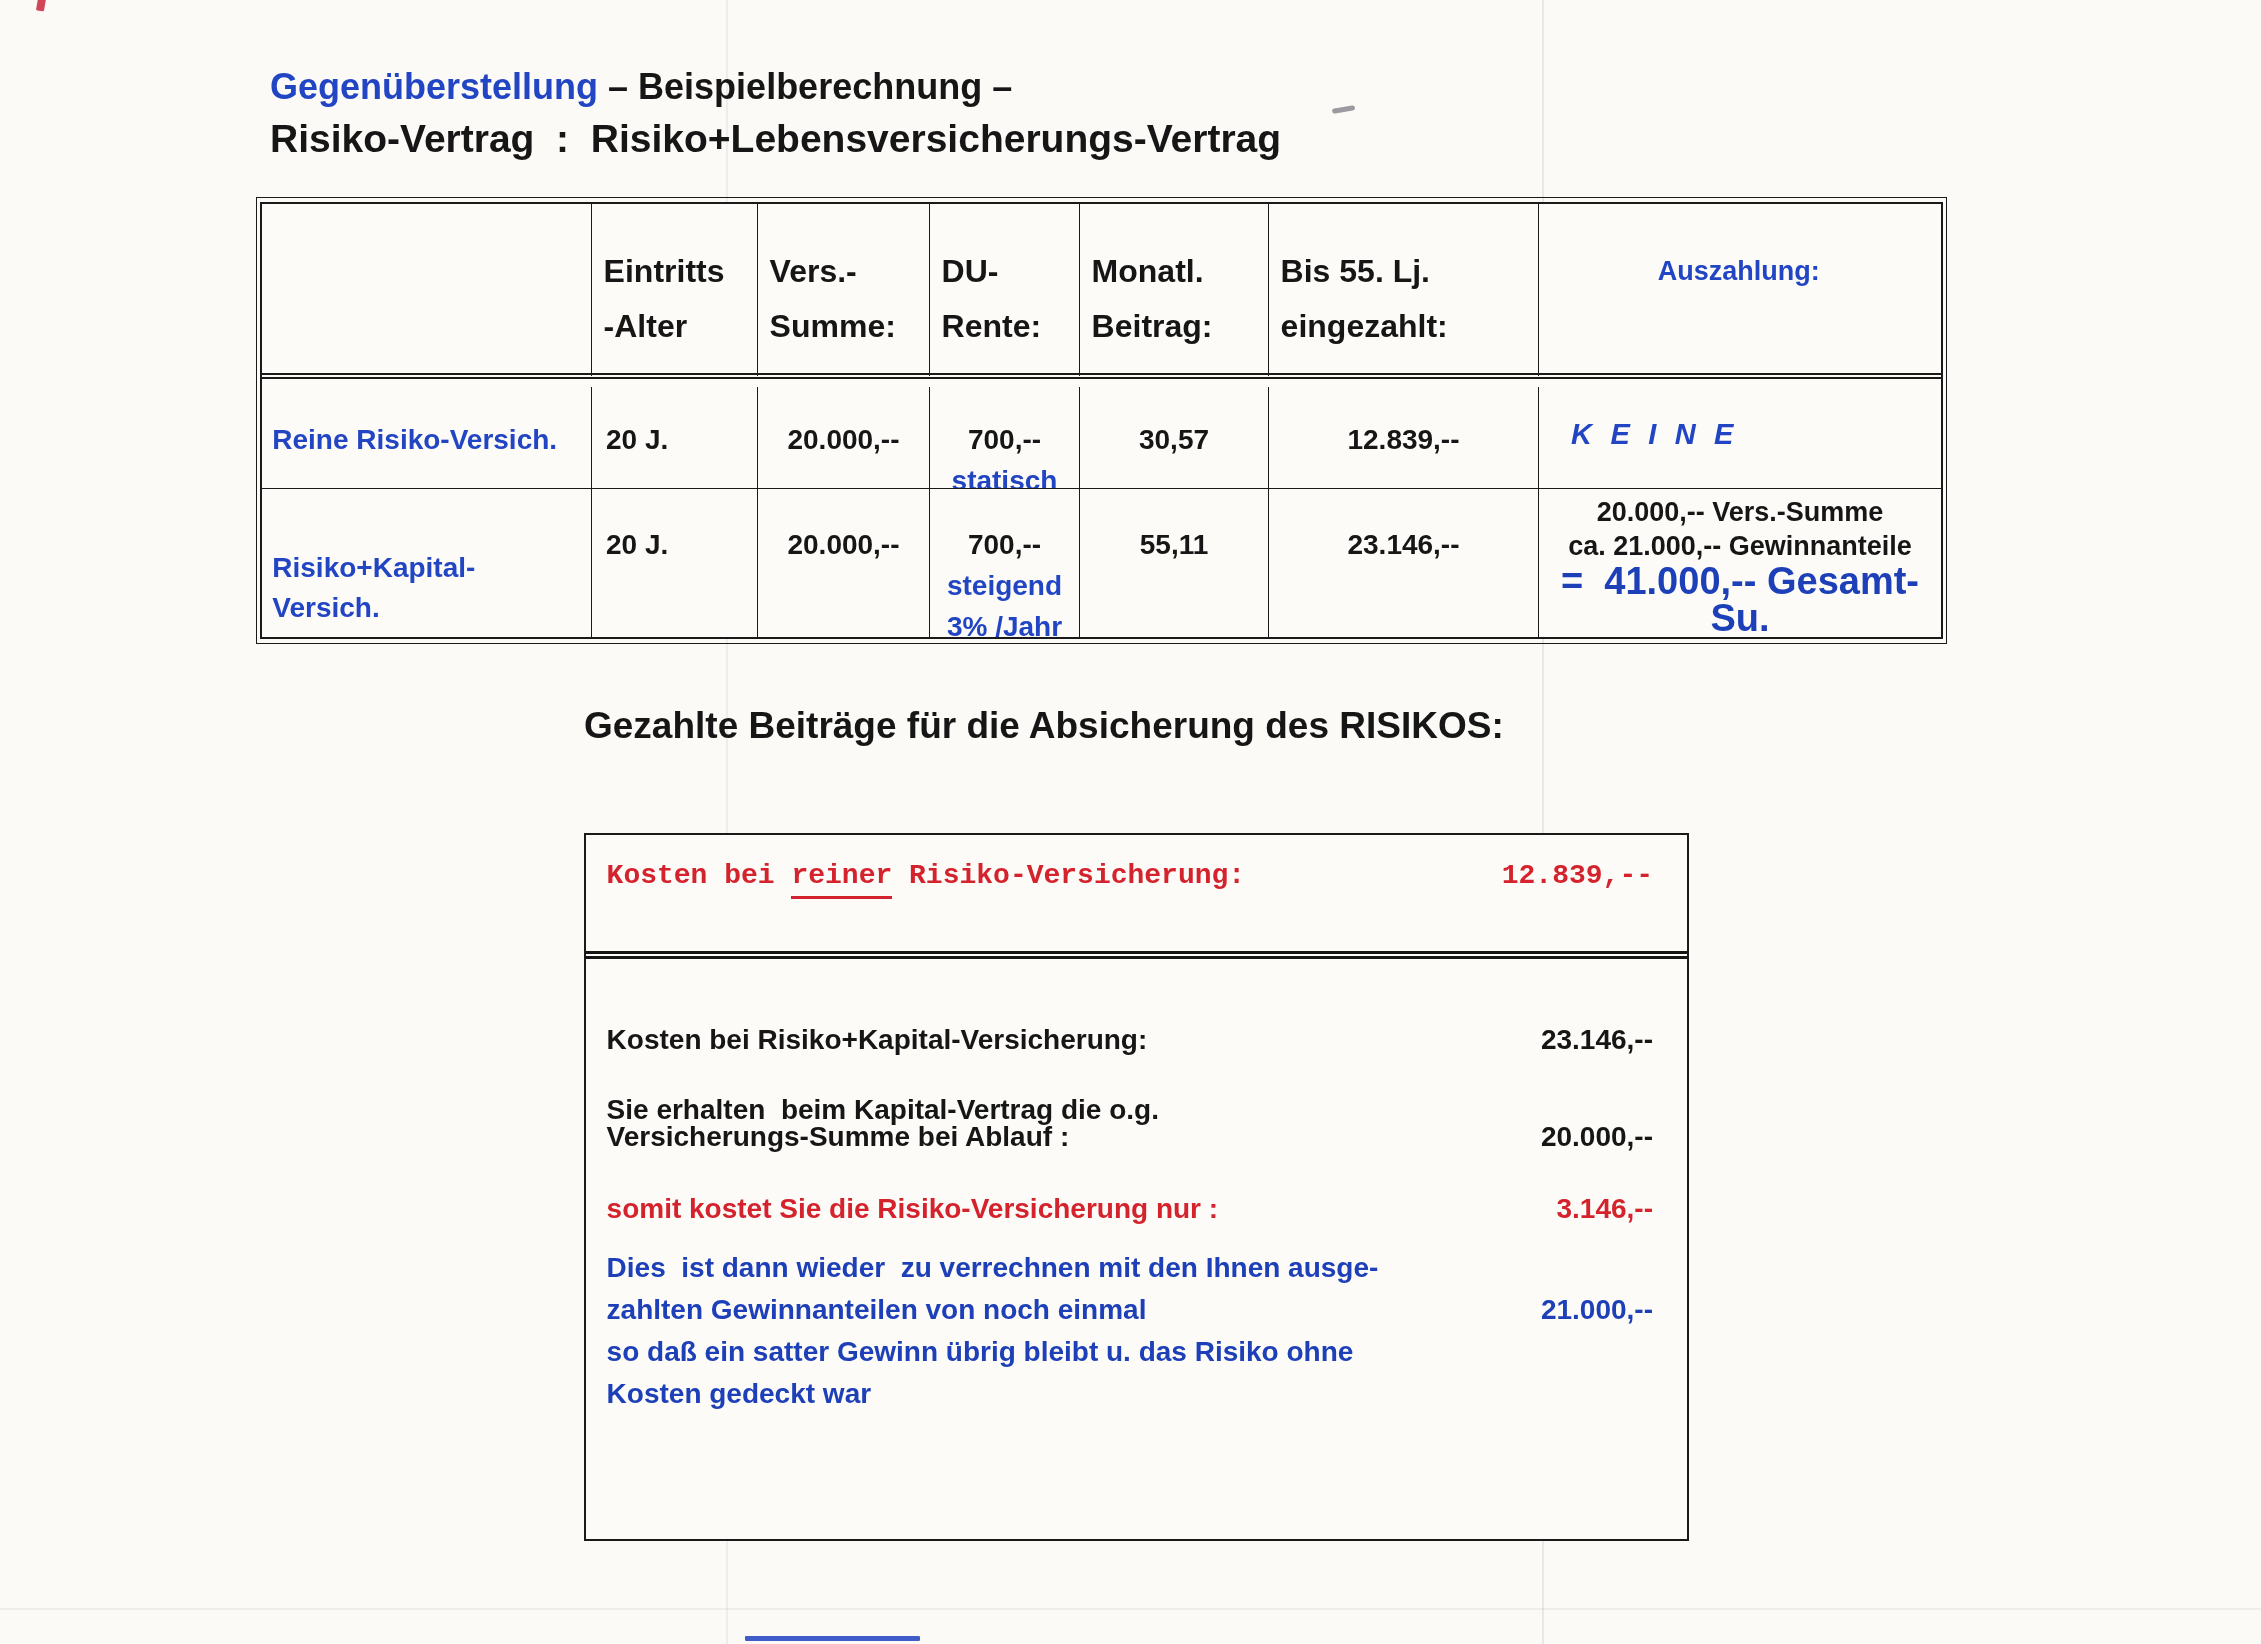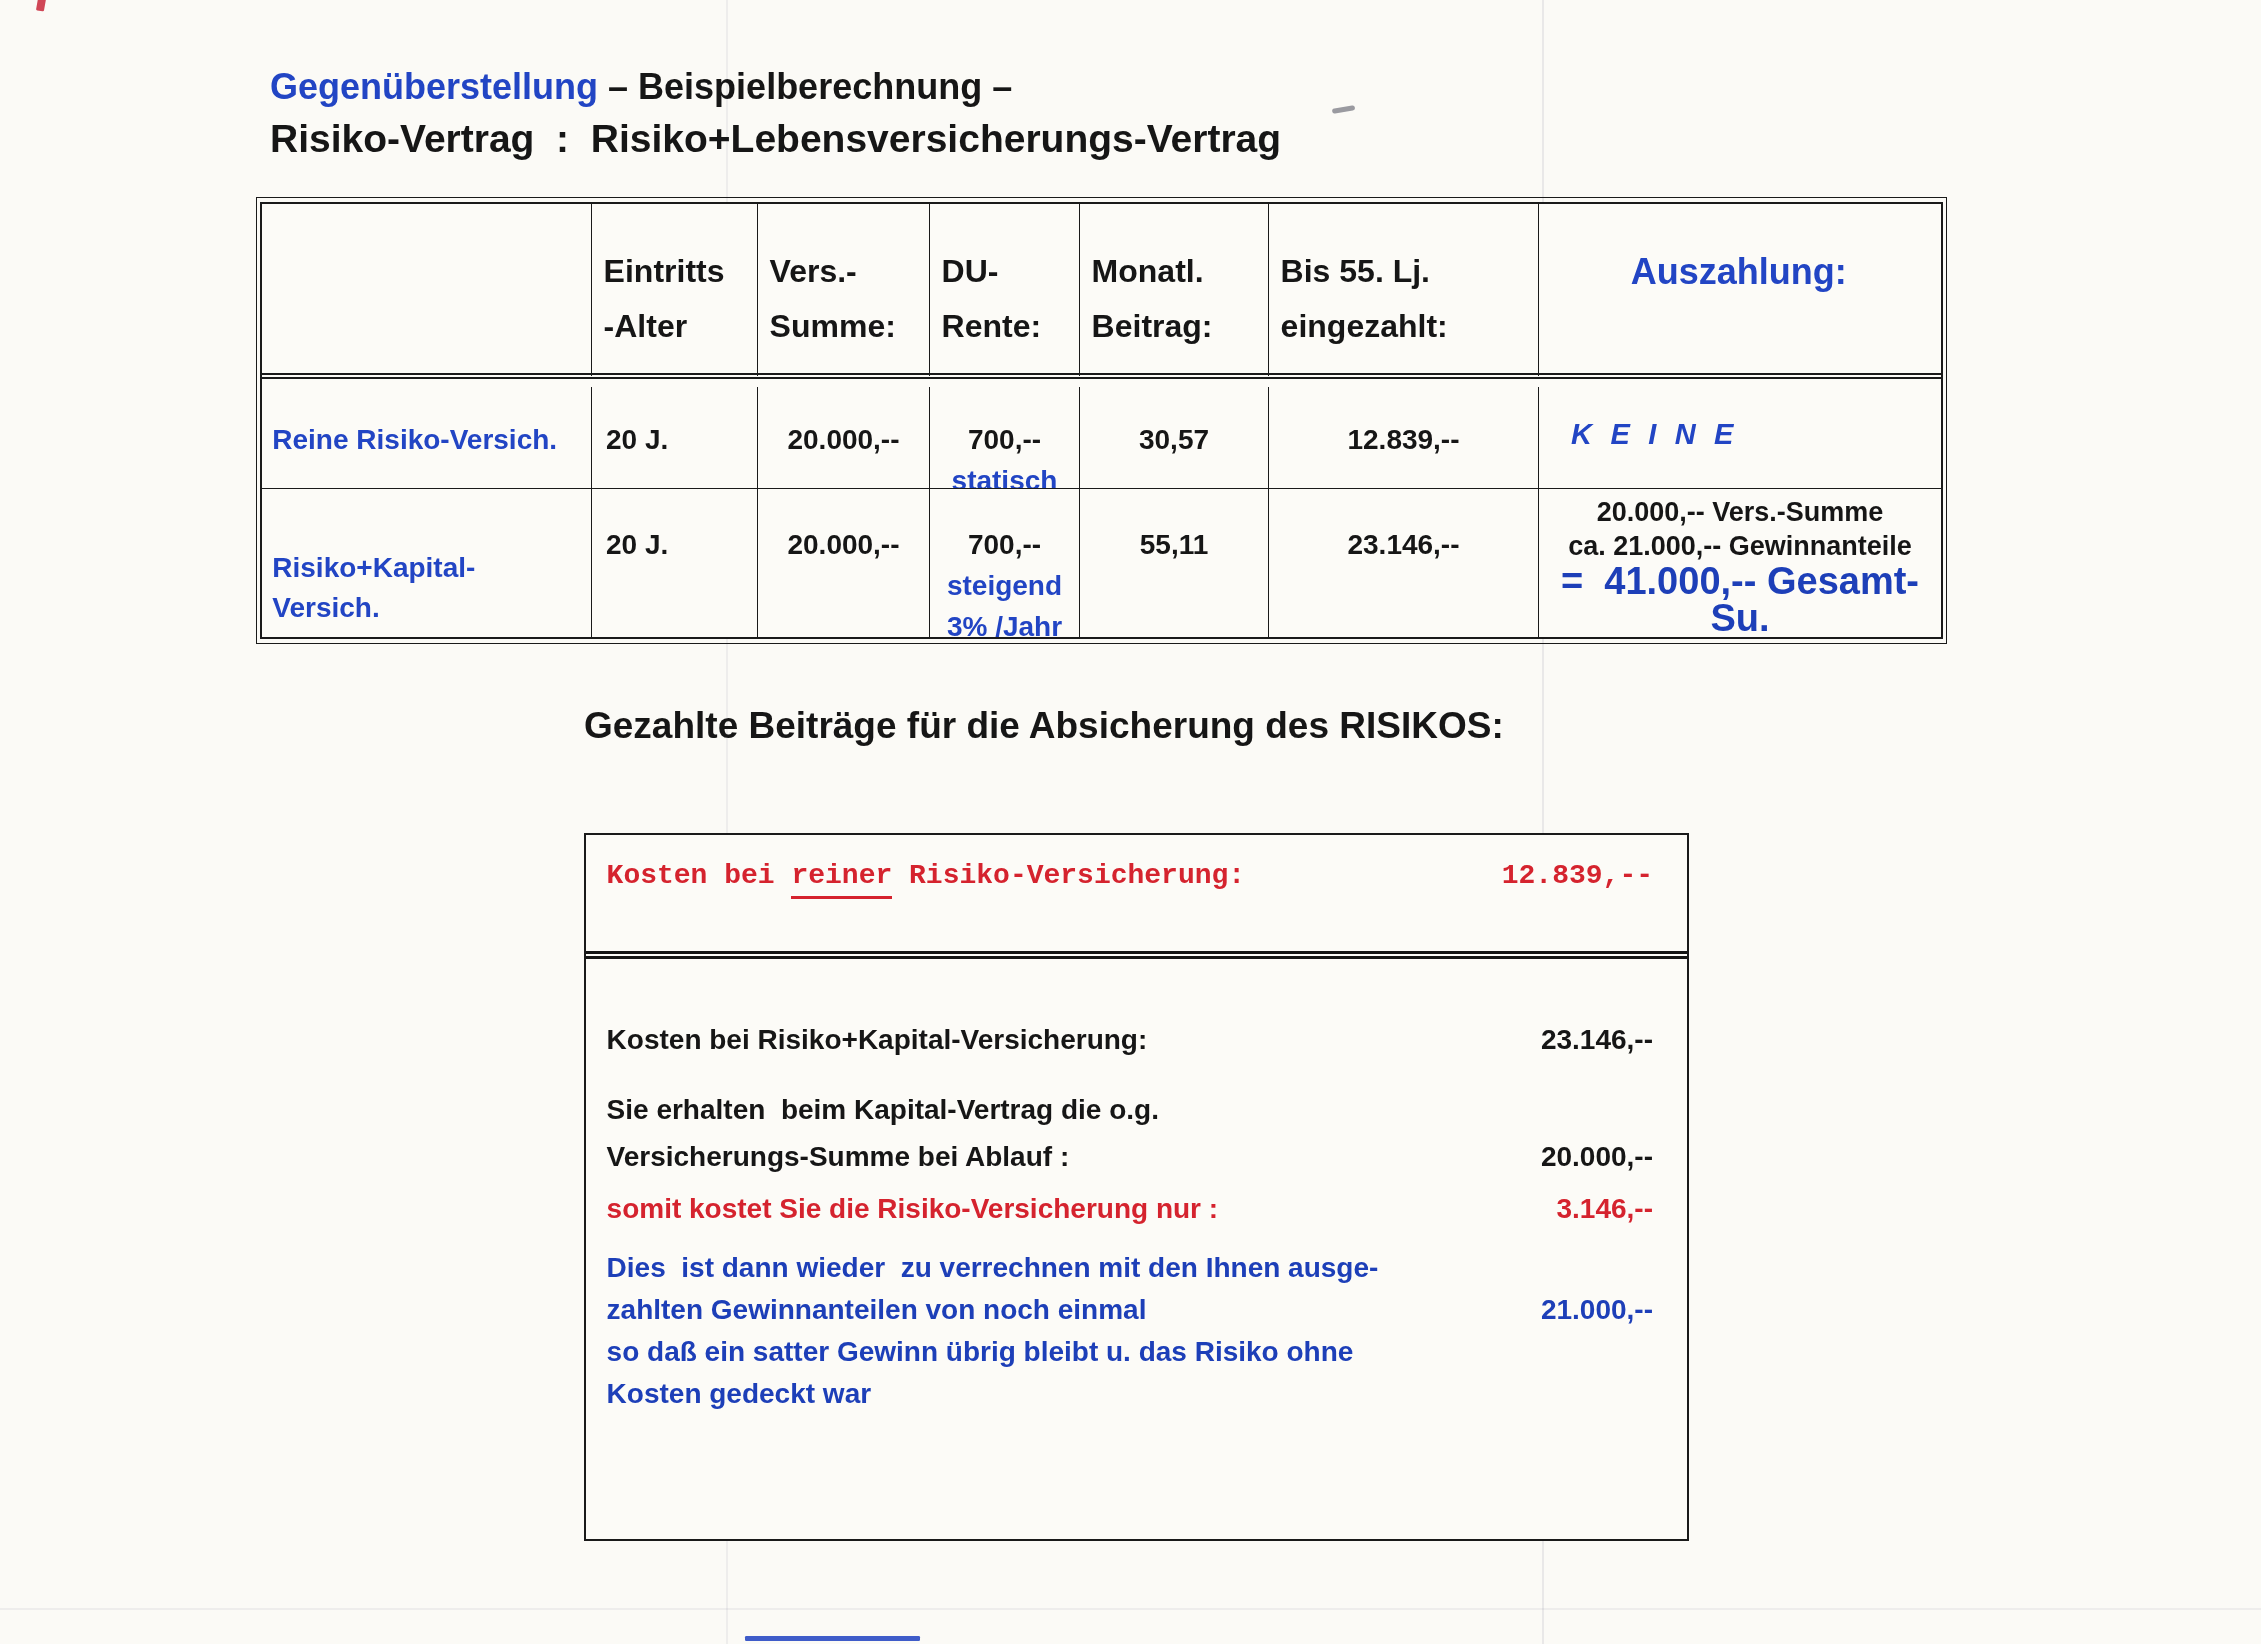--- a/index.html
+++ b/index.html
@@ -41,21 +41,21 @@
   }
   .cmp-table::before{
     content:"";position:absolute;left:-6.4px;right:-6.4px;top:-7px;bottom:-7px;
     border:1.3px solid #1a1a1a;pointer-events:none;
   }
   .c{border-right:1.9px solid #1a1a1a;box-sizing:border-box;overflow:hidden;}
   .lastcol{border-right:none;}
   .hrow{border-bottom:6.4px double #1a1a1a;}
   .r1{border-bottom:1.9px solid #1a1a1a;}
   .hc{font-size:32px;line-height:55px;padding:40px 2.6px 0 11.6px;}
-  .hc6{text-align:center;padding-left:0;font-size:36px;}
+  .hc6{text-align:center;padding-left:0;font-size:27px;}
   .cell{font-size:28px;line-height:41px;}
   .r1pad{padding-top:32px;margin-top:8px;}
   .r2pad{padding-top:35px;}
   .labcell{padding-left:10.3px;font-size:28px;}
   .r2lab{padding-top:59px;line-height:40px;}
   .agecell{padding-left:14px;}
   .ctr{text-align:center;}
   .keine{padding-left:32px;letter-spacing:5.2px;font-size:29px;padding-top:35px;font-style:italic;}
   .ducell .amt{display:block;}
   .payout{padding-top:6.4px;text-align:center;}
@@ -65,21 +65,21 @@
   .sec-heading{position:absolute;left:584px;top:703px;font-size:37px;line-height:46px;text-align:center;}
   
   .cost-box{
     position:absolute;left:584px;top:833px;width:1105px;height:708px;
     border:2.6px solid #1a1a1a;box-sizing:border-box;background:#fcfbf7;
   }
   .divider{position:absolute;left:0;right:0;top:116px;height:0;border-top:8.4px double #141414;}
   .cl{position:absolute;left:20.6px;font-size:28px;line-height:36px;}
   .cv{position:absolute;right:34px;text-align:right;font-size:28px;line-height:36px;}
   .u-red{display:inline-block;border-bottom:3.2px solid #d5232e;padding-bottom:1.9px;}
-  .t36{top:23px;font-family:Liberation Mono, monospace;}.t290{top:187px;}.t398{top:257px;}.t463{top:304px;text-align:center;}
+  .t36{top:23px;font-family:Liberation Mono, monospace;}.t290{top:187px;}.t398{top:257px;}.t463{top:284px;text-align:center;}
   .t552{top:356px;}.t644{top:415px;}.t709{top:457px;}.t774{top:499px;}.t839{top:541px;}
 </style>
 </head>
 <body>
 
 <div class="page">
 
   <div class="crease-v crease-v1"></div>
   <div class="crease-v crease-v2"></div>
   <div class="crease-h1"></div>

